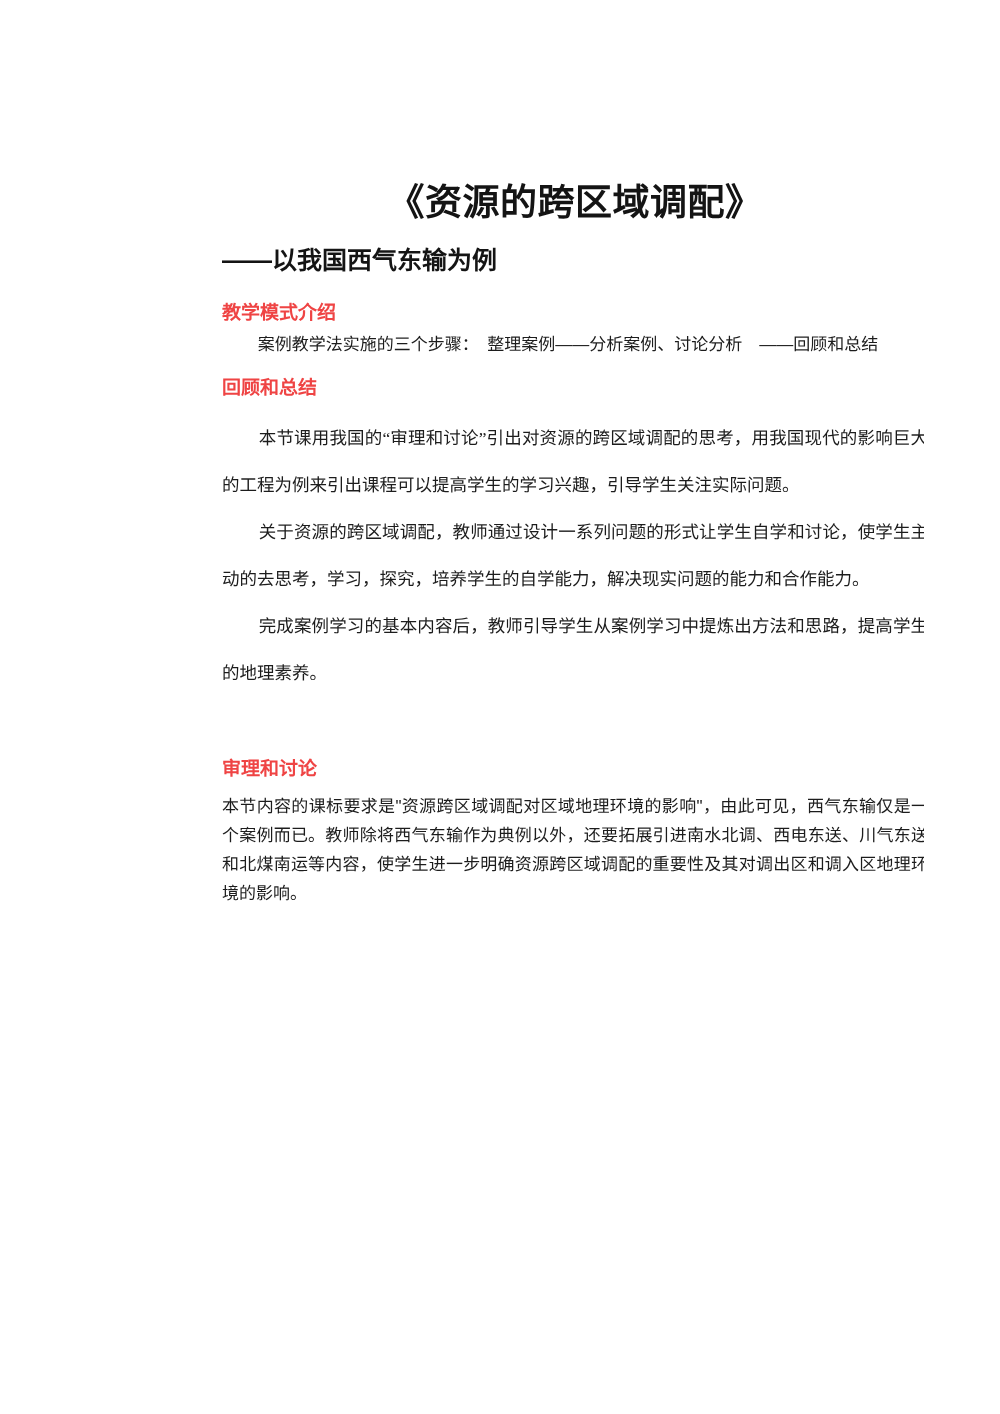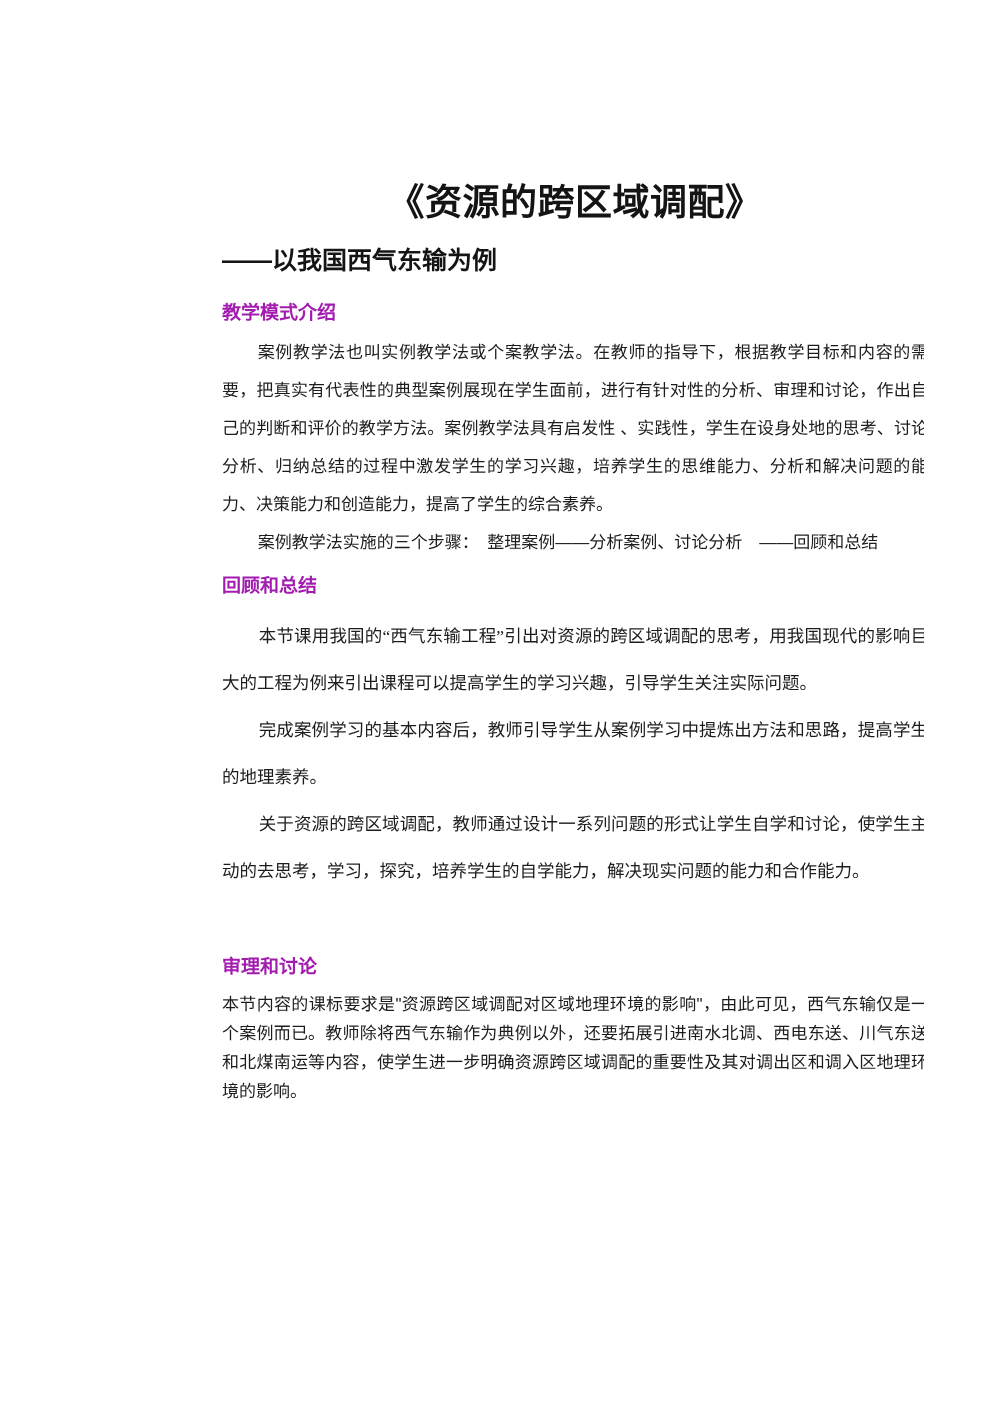--- a/index.html
+++ b/index.html
@@ -47,21 +47,21 @@
     color: #141414;
   }
 
   
   .sec-heading {
     font-family: "Liberation Sans", "DejaVu Sans", sans-serif;
     font-weight: bold;
     font-size: 19px;
     line-height: 1.3;
     margin: 0;
-    color: #a21caf;
+    color: #ef4444;
   }
   .h-teaching-mode { padding-top: 26px; }
   .h-design        { padding-top: 12px; }
   .h-standard      { padding-top: 60px; }
 
   
   .body-sans {
     font-family: "Liberation Sans", "DejaVu Sans", sans-serif;
     font-size: 17px;
     line-height: 38px;
@@ -102,30 +102,29 @@
 
 <div class="page">
   <div class="content">
 
     <h1 class="doc-title">《资源的跨区域调配》</h1>
 
     <h2 class="doc-subtitle">——以我国西气东输为例</h2>
 
     <h3 class="sec-heading h-teaching-mode">教学模式介绍</h3>
 
-    <p class="body-sans first indent2">案例教学法也叫实例教学法或个案教学法。在教师的指导下，根据教学目标和内容的需要，把真实有代表性的典型案例展现在学生面前，进行有针对性的分析、审理和讨论，作出自己的判断和评价的教学方法。案例教学法具有启发性 、实践性，学生在设身处地的思考、讨论分析、归纳总结的过程中激发学生的学习兴趣，培养学生的思维能力、分析和解决问题的能力、决策能力和创造能力，提高了学生的综合素养。</p>
 
     <p class="body-sans indent2">案例教学法实施的三个步骤：　整理案例——分析案例、讨论分析　——回顾和总结</p>
 
     <h3 class="sec-heading h-design">回顾和总结</h3>
 
-    <p class="body-serif p-first indent2">本节课用我国的“西气东输工程”引出对资源的跨区域调配的思考，用我国现代的影响巨大的工程为例来引出课程可以提高学生的学习兴趣，引导学生关注实际问题。</p>
+    <p class="body-serif p-first indent2">本节课用我国的“审理和讨论”引出对资源的跨区域调配的思考，用我国现代的影响巨大的工程为例来引出课程可以提高学生的学习兴趣，引导学生关注实际问题。</p>
+
+    <p class="body-serif indent2">关于资源的跨区域调配，教师通过设计一系列问题的形式让学生自学和讨论，使学生主动的去思考，学习，探究，培养学生的自学能力，解决现实问题的能力和合作能力。</p>
 
     <p class="body-serif indent2">完成案例学习的基本内容后，教师引导学生从案例学习中提炼出方法和思路，提高学生的地理素养。</p>
-
-    <p class="body-serif indent2">关于资源的跨区域调配，教师通过设计一系列问题的形式让学生自学和讨论，使学生主动的去思考，学习，探究，培养学生的自学能力，解决现实问题的能力和合作能力。</p>
 
     <h3 class="sec-heading h-standard">审理和讨论</h3>
 
     <p class="body-tight">本节内容的课标要求是"资源跨区域调配对区域地理环境的影响"，由此可见，西气东输仅是一个案例而已。教师除将西气东输作为典例以外，还要拓展引进南水北调、西电东送、川气东送和北煤南运等内容，使学生进一步明确资源跨区域调配的重要性及其对调出区和调入区地理环境的影响。</p>
 
   </div>
 </div>
 
 </body></html>

